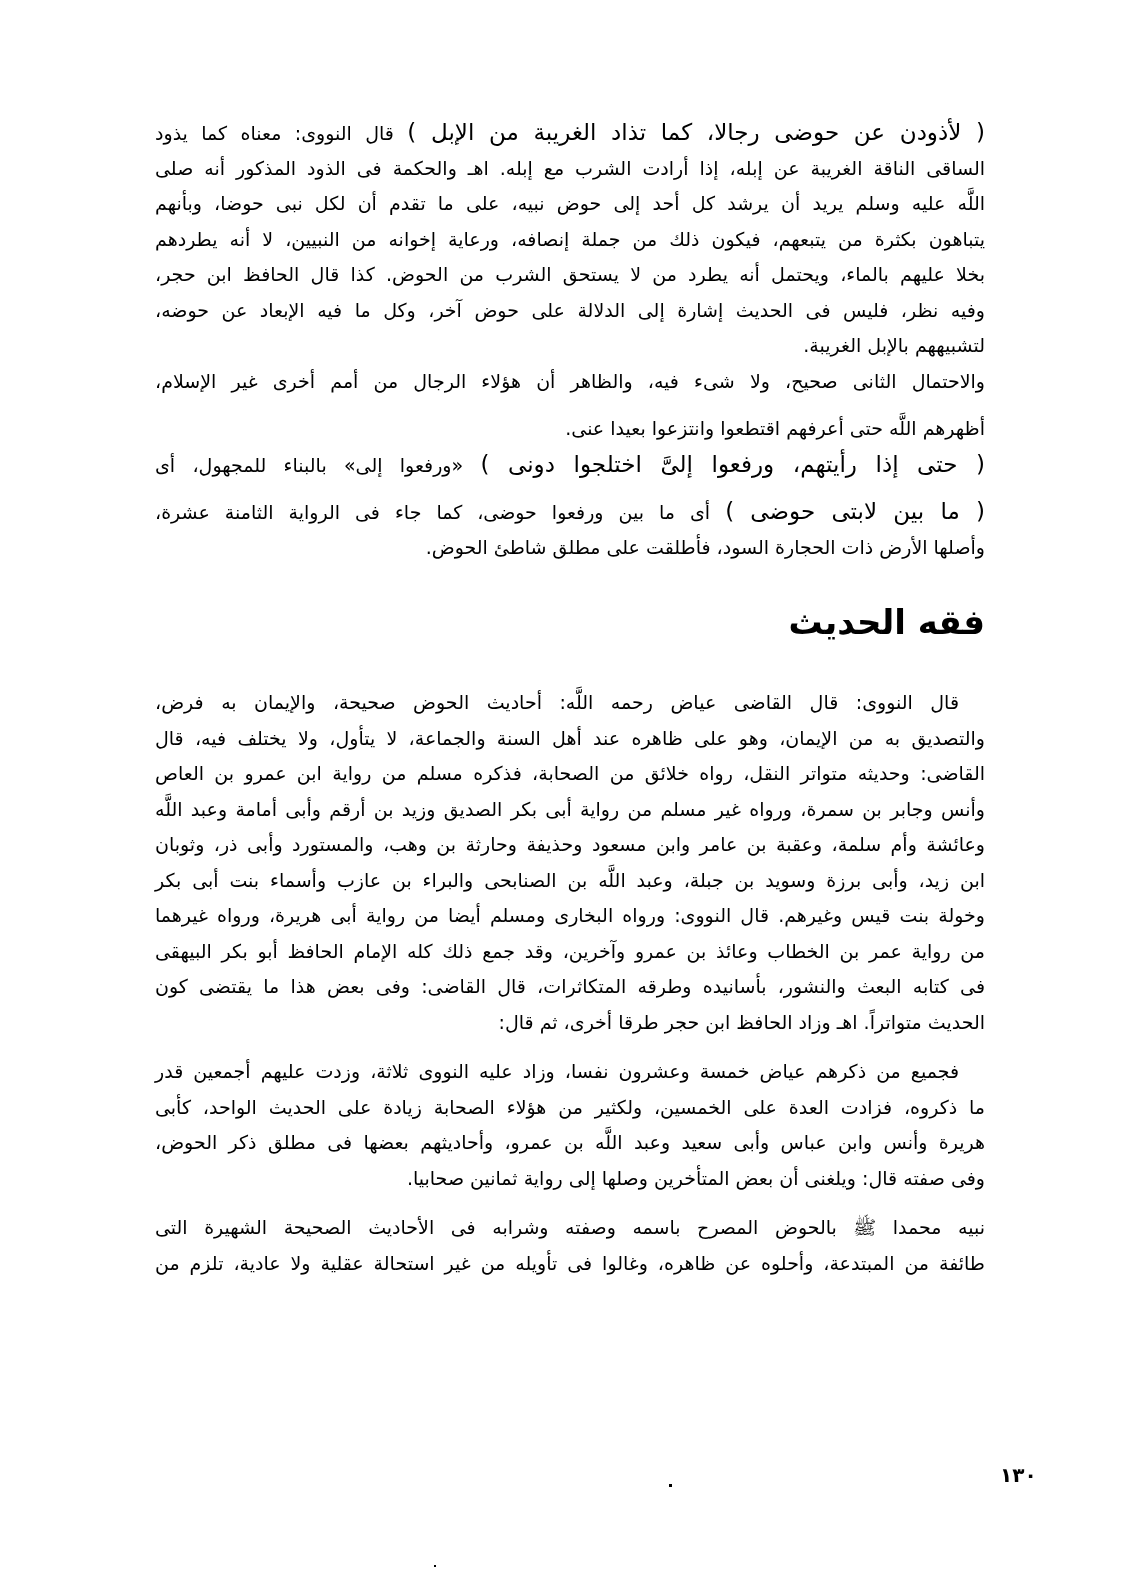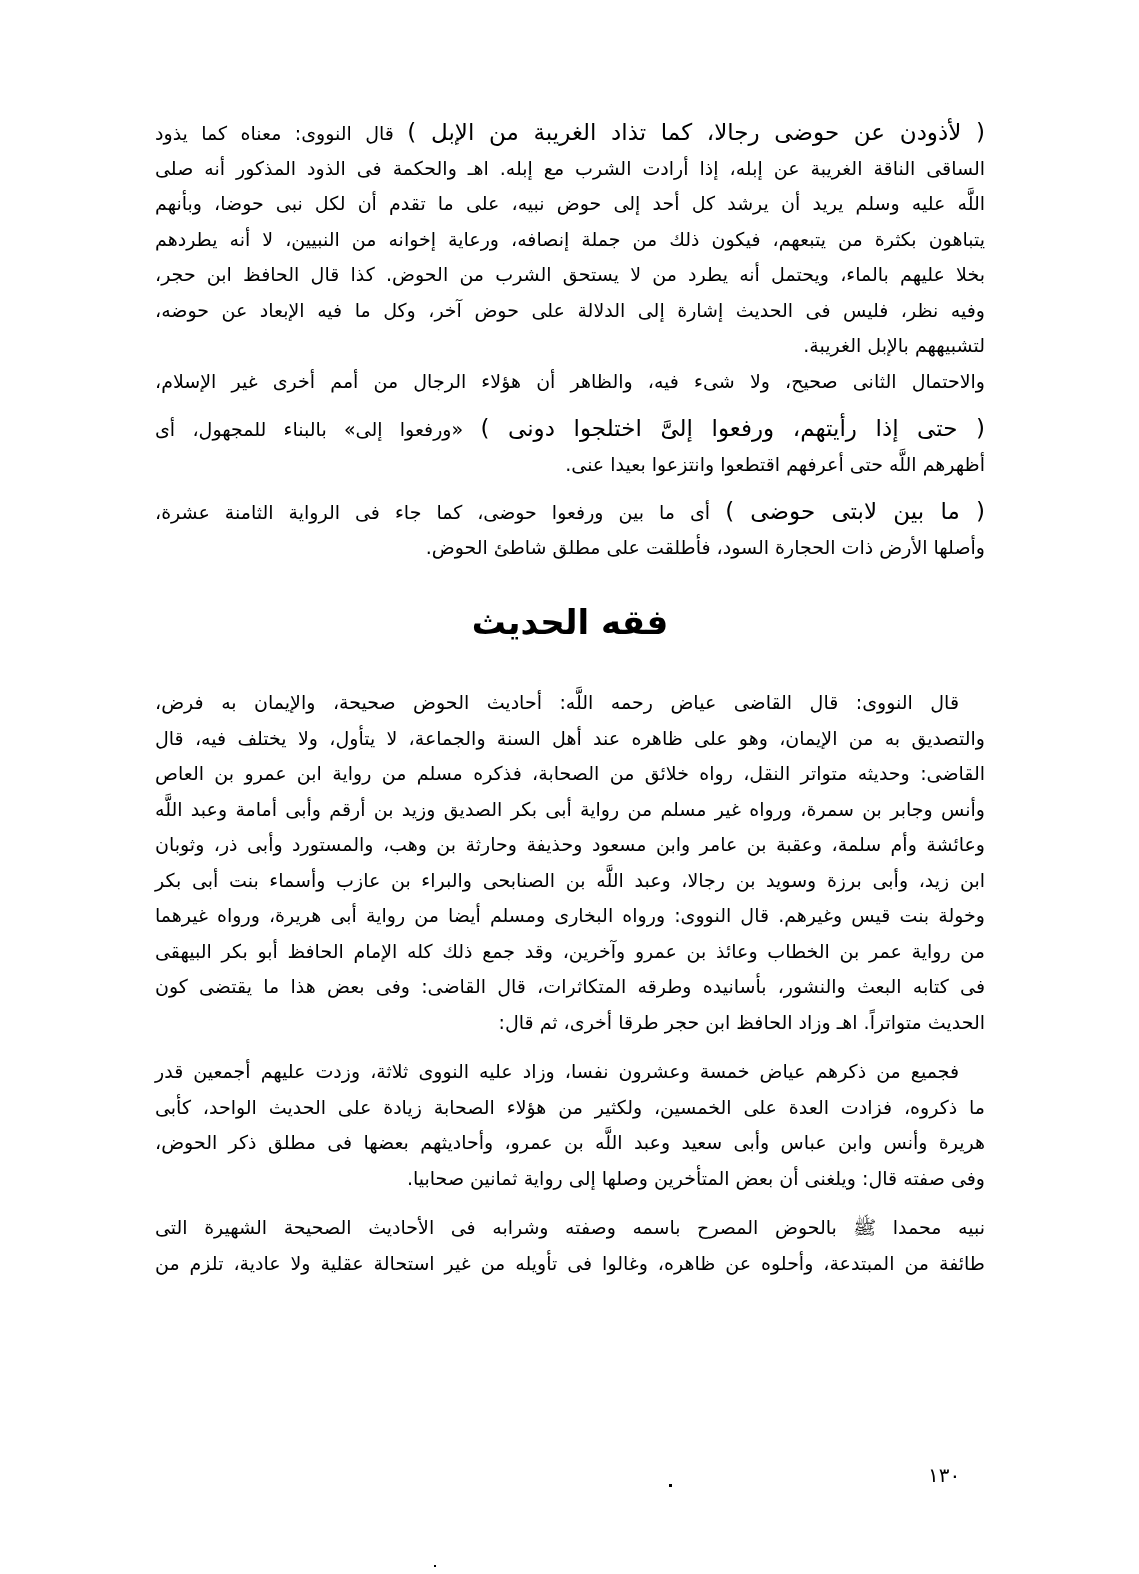--- a/index.html
+++ b/index.html
@@ -38,36 +38,35 @@
     .line.last {
       text-align-last: right;
     }
     .lead {
       font-weight: normal;
       font-size: 23px;
     }
     .gap-sm { height: 12px; }
     .gap-md { height: 14px; }
     .heading {
-      text-align: center;
       font-weight: bold;
       font-size: 34px;
       line-height: 50px;
       margin: 32px 0 38px 0;
     }
     .indent {
       display: inline-block;
       width: 26px;
     }
     .page-number {
       position: absolute;
-      left: 928px;
+      left: 1000px;
       top: 1463px;
       font-size: 20px;
-      font-weight: normal;
+      font-weight: bold;
       direction: rtl;
       font-family: "DejaVu Sans", sans-serif;
     }
     .speck {
       position: absolute;
       width: 3px;
       height: 3px;
       background: #000;
     }
   </style>
@@ -82,39 +81,39 @@
     <span class="line">اللَّه عليه وسلم يريد أن يرشد كل أحد إلى حوض نبيه، على ما تقدم أن لكل نبى حوضا، وبأنهم</span>
     <span class="line">يتباهون بكثرة من يتبعهم، فيكون ذلك من جملة إنصافه، ورعاية إخوانه من النبيين، لا أنه يطردهم</span>
     <span class="line">بخلا عليهم بالماء، ويحتمل أنه يطرد من لا يستحق الشرب من الحوض. كذا قال الحافظ ابن حجر،</span>
     <span class="line">وفيه نظر، فليس فى الحديث إشارة إلى الدلالة على حوض آخر، وكل ما فيه الإبعاد عن حوضه،</span>
     <span class="line last">لتشبيههم بالإبل الغريبة.</span>
     <span class="line">والاحتمال الثانى صحيح، ولا شىء فيه، والظاهر أن هؤلاء الرجال من أمم أخرى غير الإسلام،</span>
   </div>
   <div class="gap-sm"></div>
 
   <div class="para">
+    <span class="line last">أظهرهم اللَّه حتى أعرفهم اقتطعوا وانتزعوا بعيدا عنى.</span>
     <span class="line"><span class="lead">( حتى إذا رأيتهم، ورفعوا إلىَّ اختلجوا دونى )</span><span> «ورفعوا إلى» بالبناء للمجهول، أى</span></span>
-    <span class="line last">أظهرهم اللَّه حتى أعرفهم اقتطعوا وانتزعوا بعيدا عنى.</span>
   </div>
   <div class="gap-sm"></div>
 
   <div class="para">
     <span class="line"><span class="lead">( ما بين لابتى حوضى )</span><span> أى ما بين ورفعوا حوضى، كما جاء فى الرواية الثامنة عشرة،</span></span>
     <span class="line last">وأصلها الأرض ذات الحجارة السود، فأطلقت على مطلق شاطئ الحوض.</span>
   </div>
 
   <div class="heading">فقه الحديث</div>
 
   <div class="para">
     <span class="line"><span class="indent"></span><span>قال النووى: قال القاضى عياض رحمه اللَّه: أحاديث الحوض صحيحة، والإيمان به فرض،</span></span>
     <span class="line">والتصديق به من الإيمان، وهو على ظاهره عند أهل السنة والجماعة، لا يتأول، ولا يختلف فيه، قال</span>
     <span class="line">القاضى: وحديثه متواتر النقل، رواه خلائق من الصحابة، فذكره مسلم من رواية ابن عمرو بن العاص</span>
     <span class="line">وأنس وجابر بن سمرة، ورواه غير مسلم من رواية أبى بكر الصديق وزيد بن أرقم وأبى أمامة وعبد اللَّه</span>
     <span class="line">وعائشة وأم سلمة، وعقبة بن عامر وابن مسعود وحذيفة وحارثة بن وهب، والمستورد وأبى ذر، وثوبان</span>
-    <span class="line">ابن زيد، وأبى برزة وسويد بن رجالا، وعبد اللَّه بن الصنابحى والبراء بن عازب وأسماء بنت أبى بكر</span>
+    <span class="line">ابن زيد، وأبى برزة وسويد بن جبلة، وعبد اللَّه بن الصنابحى والبراء بن عازب وأسماء بنت أبى بكر</span>
     <span class="line">وخولة بنت قيس وغيرهم. قال النووى: ورواه البخارى ومسلم أيضا من رواية أبى هريرة، ورواه غيرهما</span>
     <span class="line">من رواية عمر بن الخطاب وعائذ بن عمرو وآخرين، وقد جمع ذلك كله الإمام الحافظ أبو بكر البيهقى</span>
     <span class="line">فى كتابه البعث والنشور، بأسانيده وطرقه المتكاثرات، قال القاضى: وفى بعض هذا ما يقتضى كون</span>
     <span class="line last">الحديث متواتراً. اهـ وزاد الحافظ ابن حجر طرقا أخرى، ثم قال:</span>
   </div>
   <div class="gap-md"></div>
 
   <div class="para">
     <span class="line"><span class="indent"></span><span>فجميع من ذكرهم عياض خمسة وعشرون نفسا، وزاد عليه النووى ثلاثة، وزدت عليهم أجمعين قدر</span></span>
     <span class="line">ما ذكروه، فزادت العدة على الخمسين، ولكثير من هؤلاء الصحابة زيادة على الحديث الواحد، كأبى</span>

